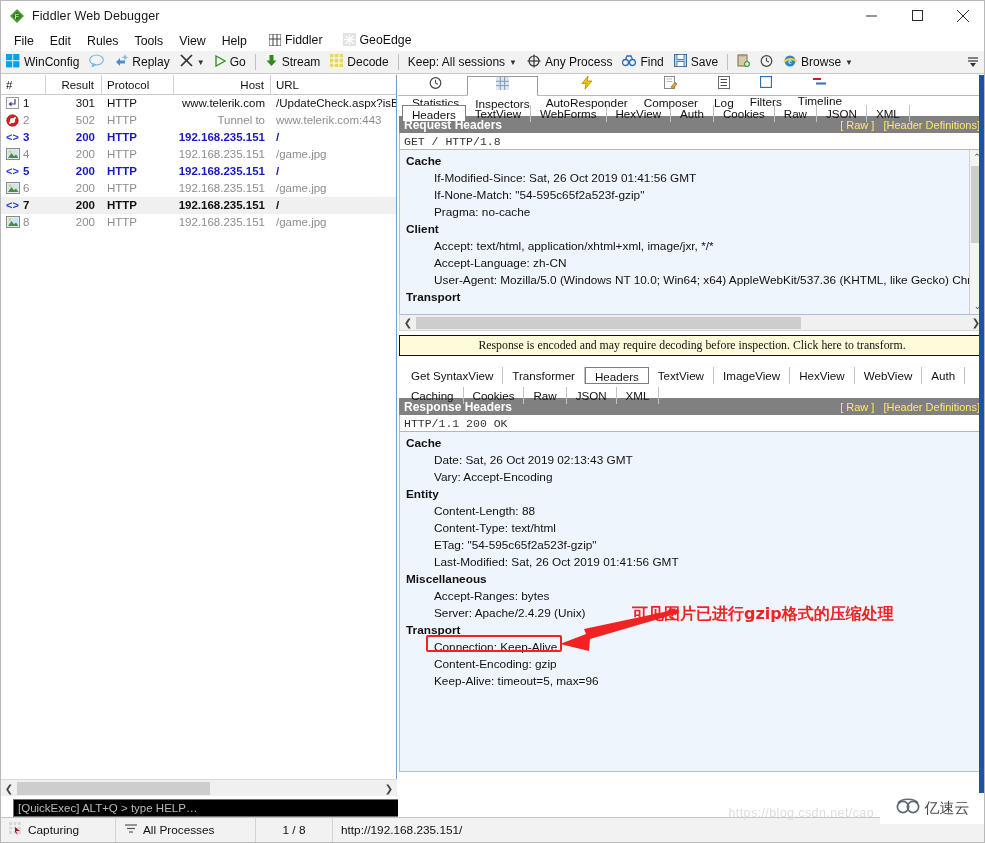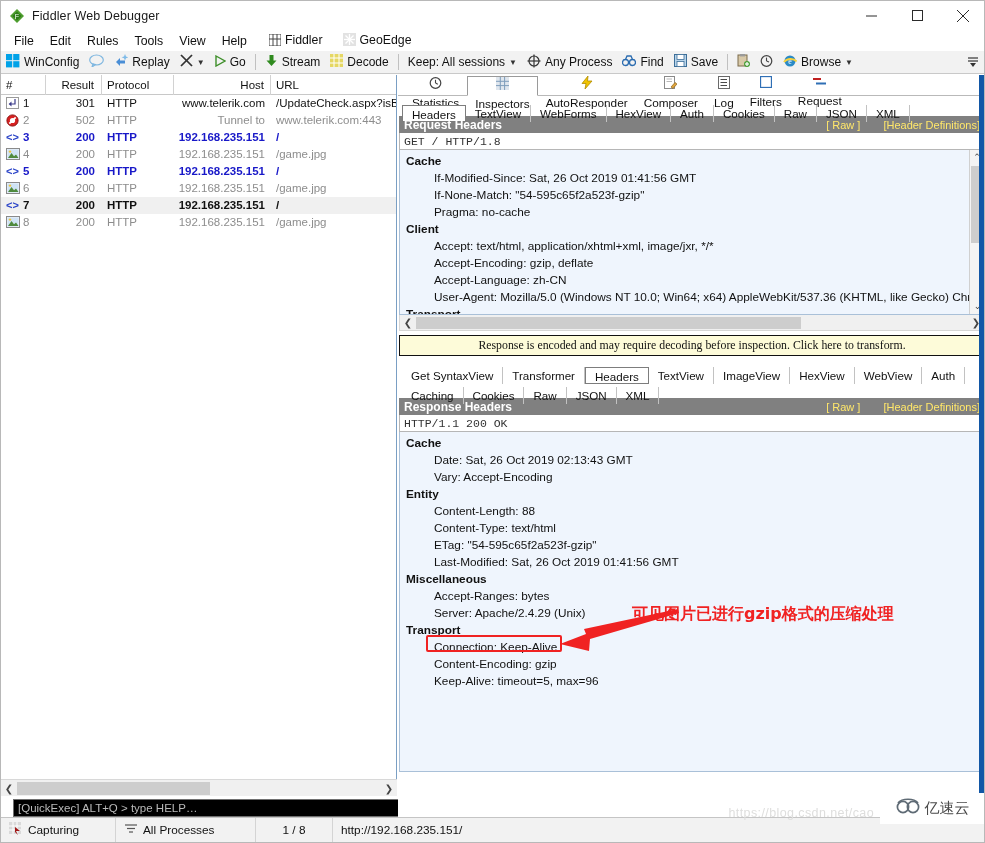--- a/index.html
+++ b/index.html
@@ -140,21 +140,21 @@
     font-size: 11.6px; color: #111; padding: 1px 9px; height: 17px; line-height: 15px;
     border-right: 1px solid #c2c2c2; white-space: nowrap; margin-top: 15px;
   }
   .stab.active { border: 1px solid #7d7d7d; background: #ffffff; }
 
   .hdr-band {
     display: flex; align-items: center; justify-content: space-between;
     height: 17px; background: #808080; color: #ffffff;
     font-size: 12px; font-weight: bold; padding: 0 5px;
   }
-  .hdr-band .links { font-size: 11px; color: #ffe76a; font-weight: normal; display: flex; gap: 23px; }
+  .hdr-band .links { font-size: 11px; color: #ffe76a; font-weight: normal; display: flex; gap: 9px; }
   .hdr-band .links span { color: #ffe76a; }
 
   .reqline {
     background: #ffffff; border: 1px solid #b6b6b6; border-top: none;
     font-family: "Liberation Mono", monospace; font-size: 11.5px; color: #333;
     padding: 1px 4px; height: 17px; line-height: 15px;
   }
 
   .hdr-body {
     background: #eff5fd; border: 1px solid #a9c0d8; border-top: none;
@@ -620,21 +620,21 @@
           <span><svg width="12" height="12" viewBox="0 0 12 12">
               <rect x="0.5" y="0.5" width="11" height="11" fill="#ffffff" stroke="#2f6fb5" stroke-width="1.3"></rect>
             </svg></span>
           <span>Filters</span>
         </div>
         <div class="mtab">
           <span><svg width="13" height="11" viewBox="0 0 13 11">
               <line x1="0" y1="3" x2="8" y2="3" stroke="#c02020" stroke-width="2"></line>
               <line x1="3" y1="7.5" x2="13" y2="7.5" stroke="#2f6fb5" stroke-width="2"></line>
             </svg></span>
-          <span>Request</span>
+          <span>Timeline</span>
         </div>
       </div>
 
     <div class="sub-tabs" id="request-tabs">
         <div class="stab active">Headers</div>
         <div class="stab">TextView</div>
         <div class="stab">WebForms</div>
         <div class="stab">HexView</div>
         <div class="stab">Auth</div>
         <div class="stab">Cookies</div>
@@ -653,21 +653,20 @@
       </div>
       <div class="reqline">GET / HTTP/1.8</div>
       <div class="hdr-body" style="height:165px;">
         <div class="hdr-list" id="request-headers-list">
             <div class="hgroup">Cache</div>
             <div class="hitem">If-Modified-Since: Sat, 26 Oct 2019 01:41:56 GMT</div>
             <div class="hitem">If-None-Match: "54-595c65f2a523f-gzip"</div>
             <div class="hitem">Pragma: no-cache</div>
             <div class="hgroup">Client</div>
             <div class="hitem">Accept: text/html, application/xhtml+xml, image/jxr, */*</div>
-            <div class="hitem">Accept-Encoding: gzip, deflate</div>
             <div class="hitem">Accept-Language: zh-CN</div>
             <div class="hitem">User-Agent: Mozilla/5.0 (Windows NT 10.0; Win64; x64) AppleWebKit/537.36 (KHTML, like Gecko) Chrome/42</div>
             <div class="hgroup">Transport</div>
           </div>
         <div class="vscroll">
           <div class="vs-arrow">⌃</div>
           <div class="vs-thumb"></div>
           <div class="vs-arrow bottom">⌄</div>
         </div>
       </div>

